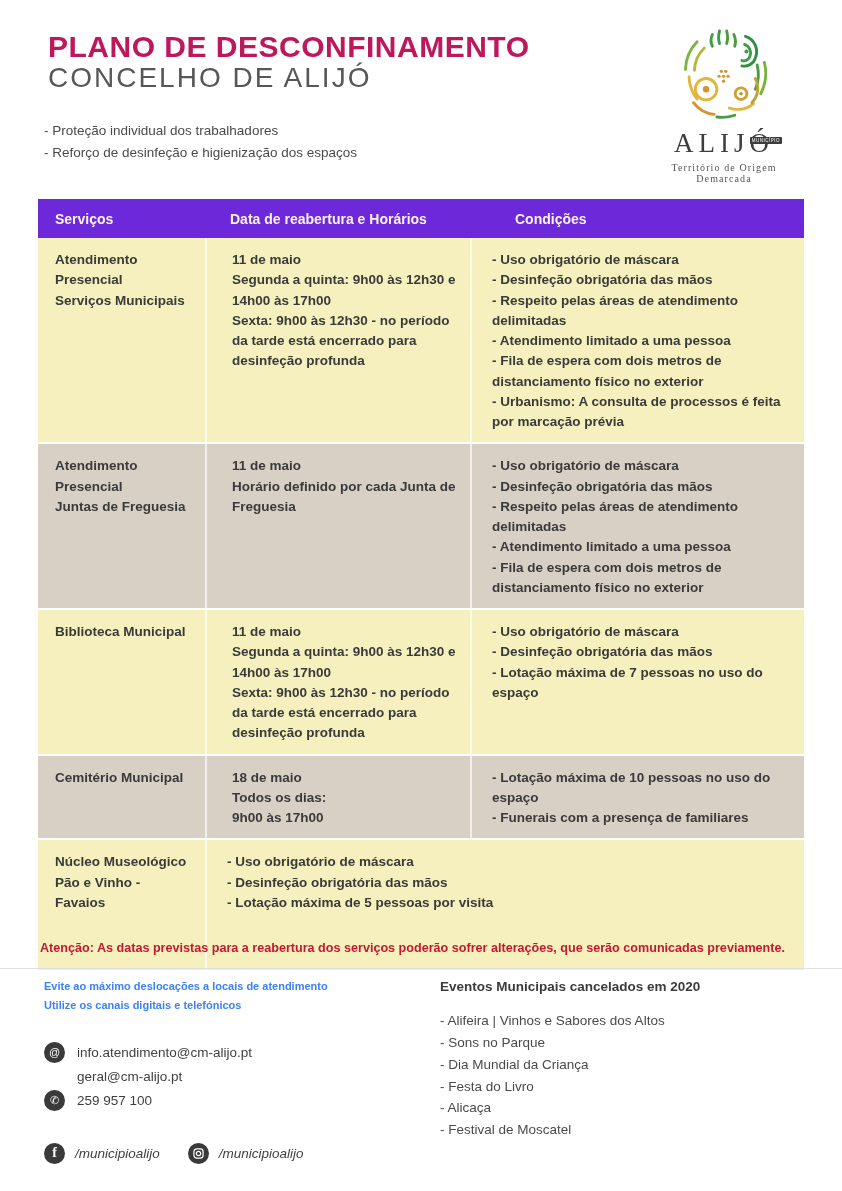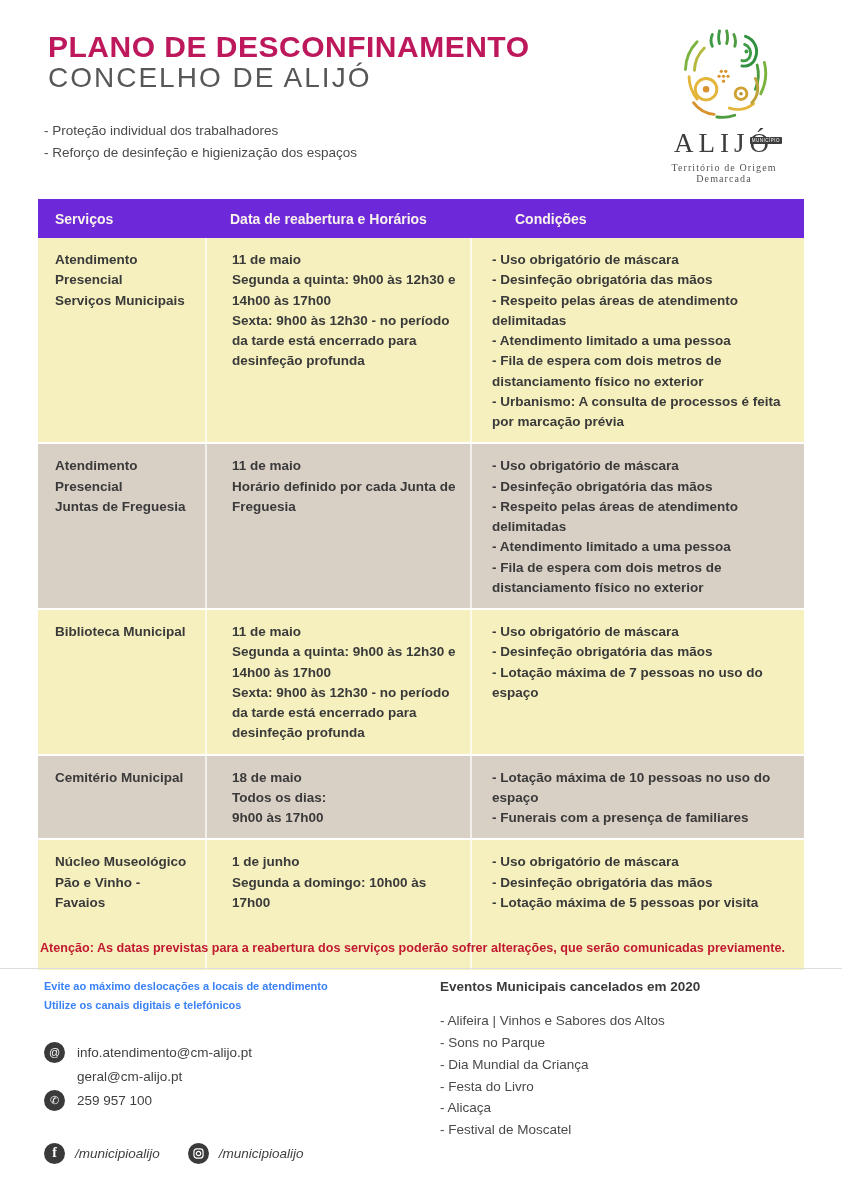--- a/index.html
+++ b/index.html
@@ -165,24 +165,20 @@
 9h00 às 17h00</div>
       </div>
       <div class="c3 preline">- Lotação máxima de 10 pessoas no uso do espaço
 - Funerais com a presença de familiares</div>
     </div>
 
     <div class="row yellow r5">
       <div class="c1 preline">Núcleo Museológico
 Pão e Vinho -
 Favaios</div>
-      <div class="c2">
-        <div class="date">1 de junho</div>
-        <div class="preline">Segunda a domingo: 10h00 às 17h00</div>
-      </div>
       <div class="c3 preline">- Uso obrigatório de máscara
 - Desinfeção obrigatória das mãos
 - Lotação máxima de 5 pessoas por visita</div>
     </div>
   </div>
 
   <div class="warning">Atenção: As datas previstas para a reabertura dos serviços poderão sofrer alterações, que serão comunicadas previamente.</div>
   <div class="rule"></div>
 
   <div class="f-left">

